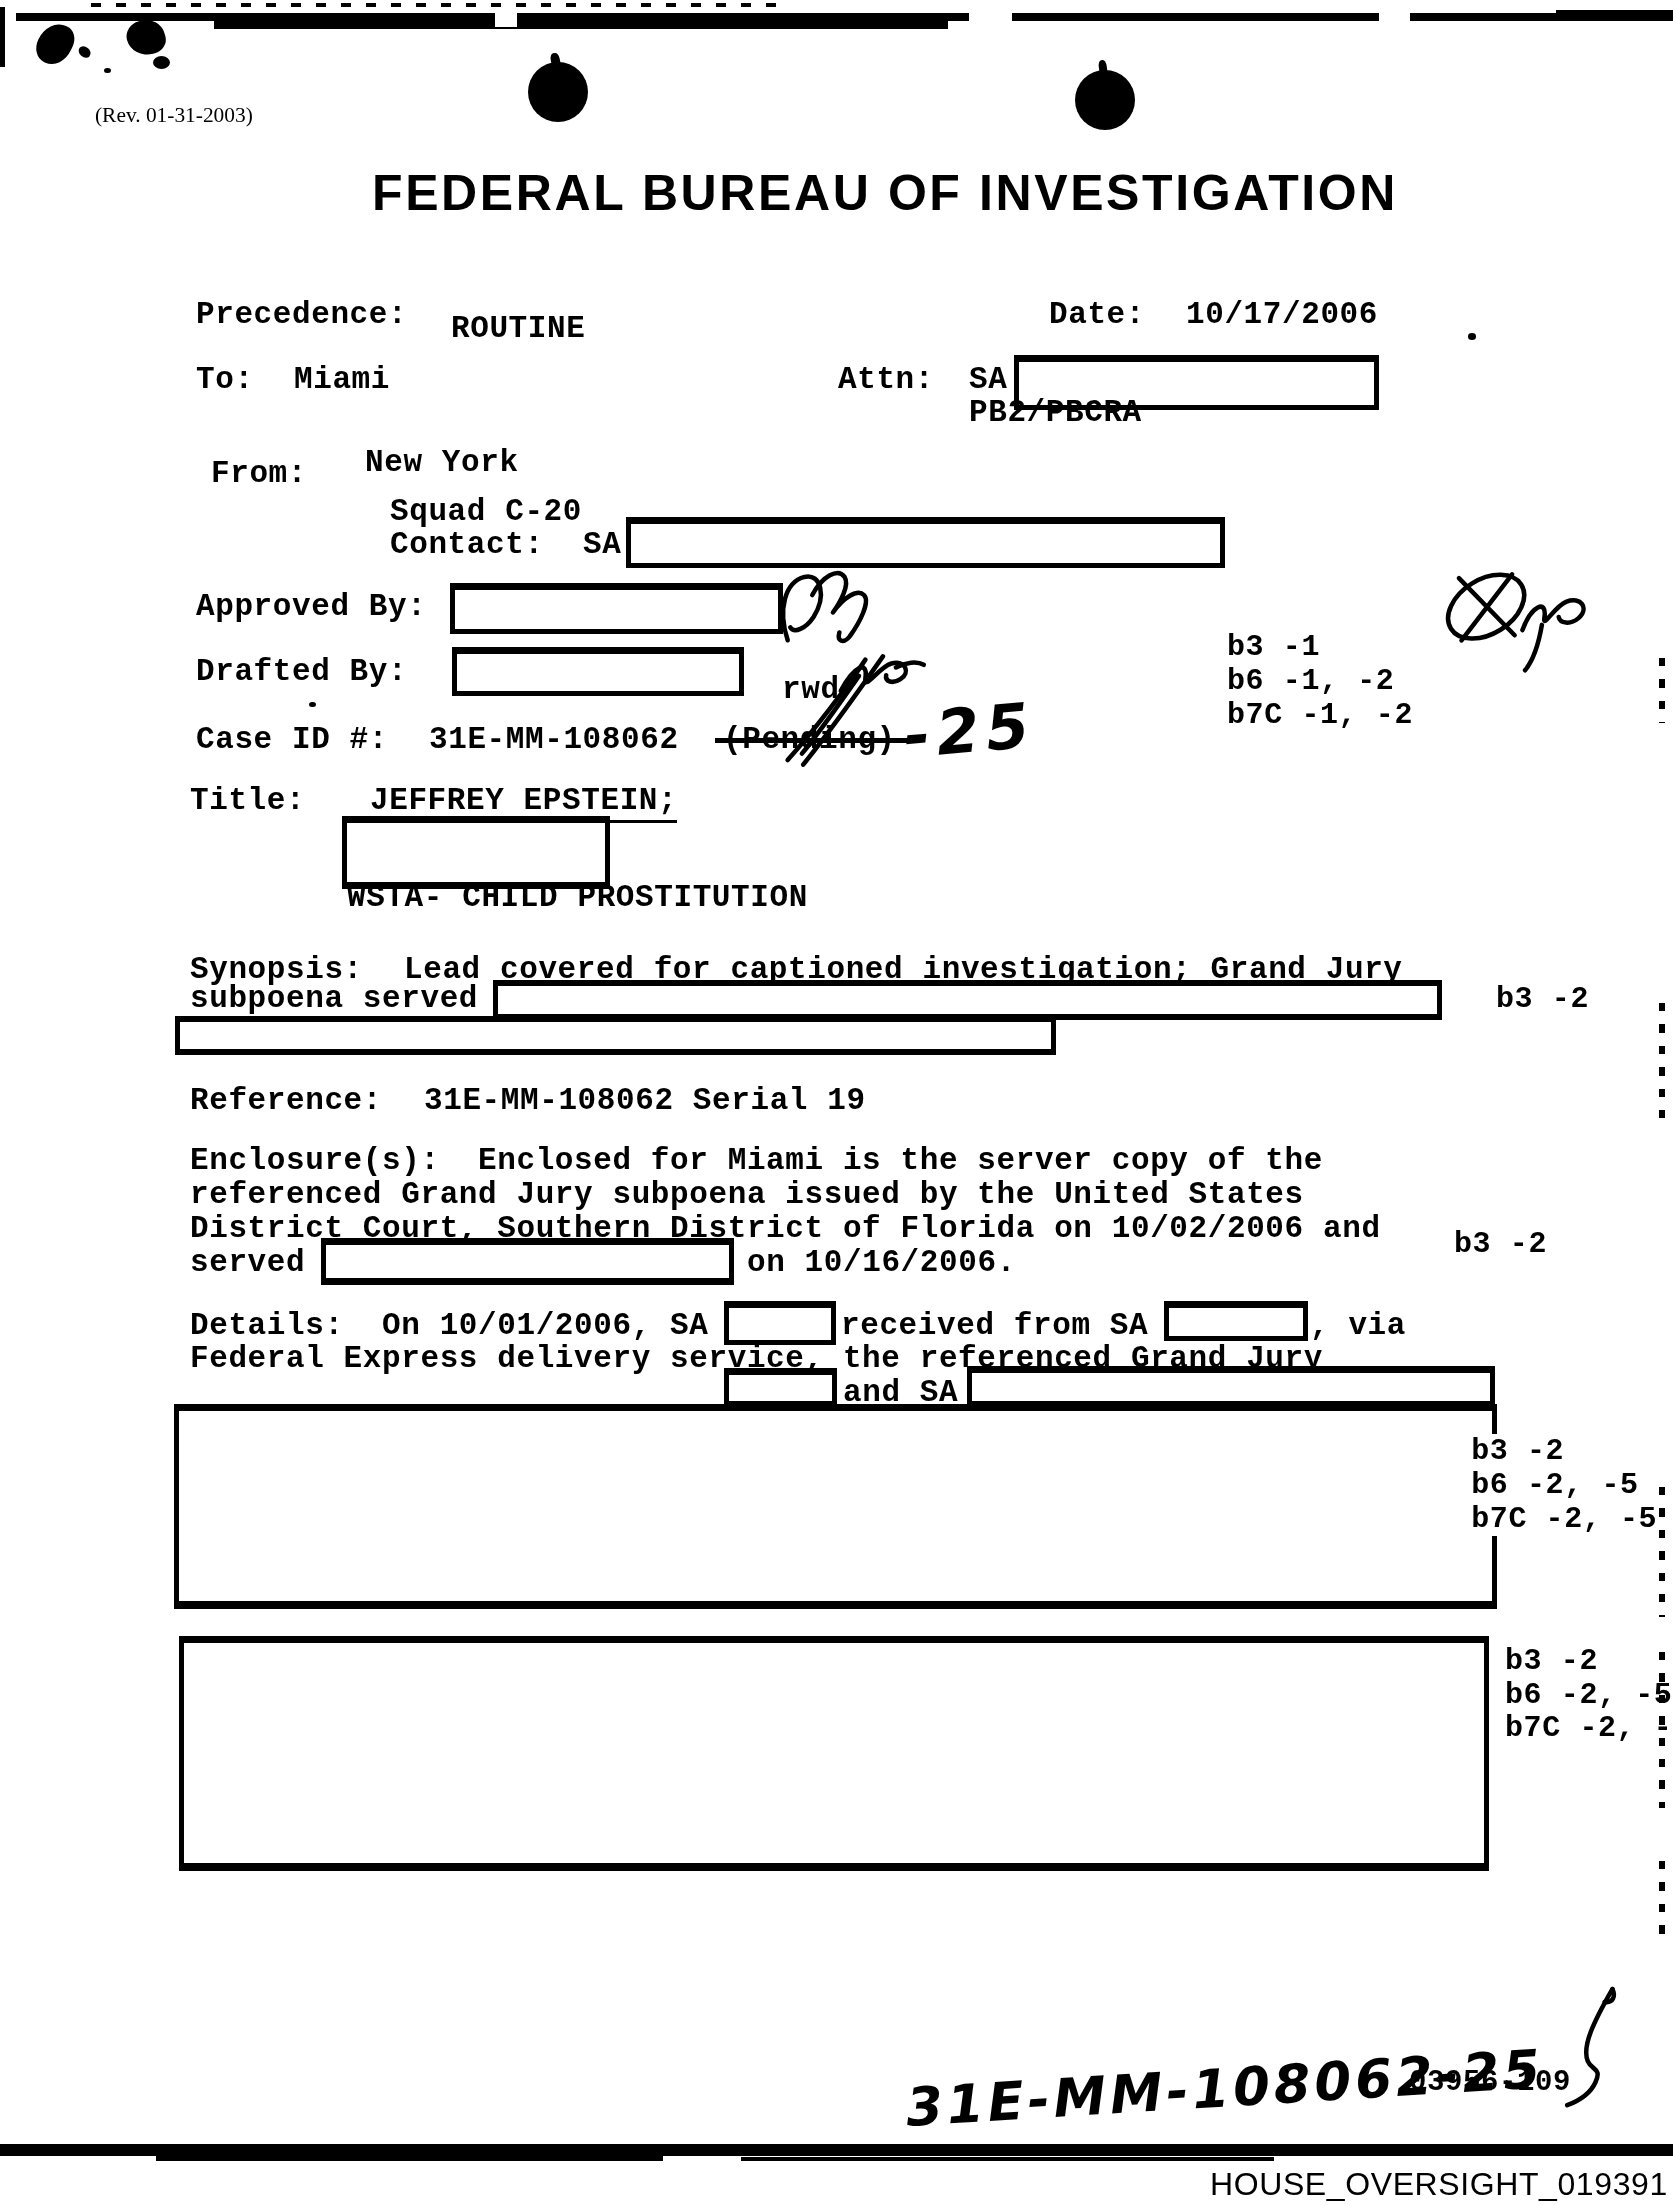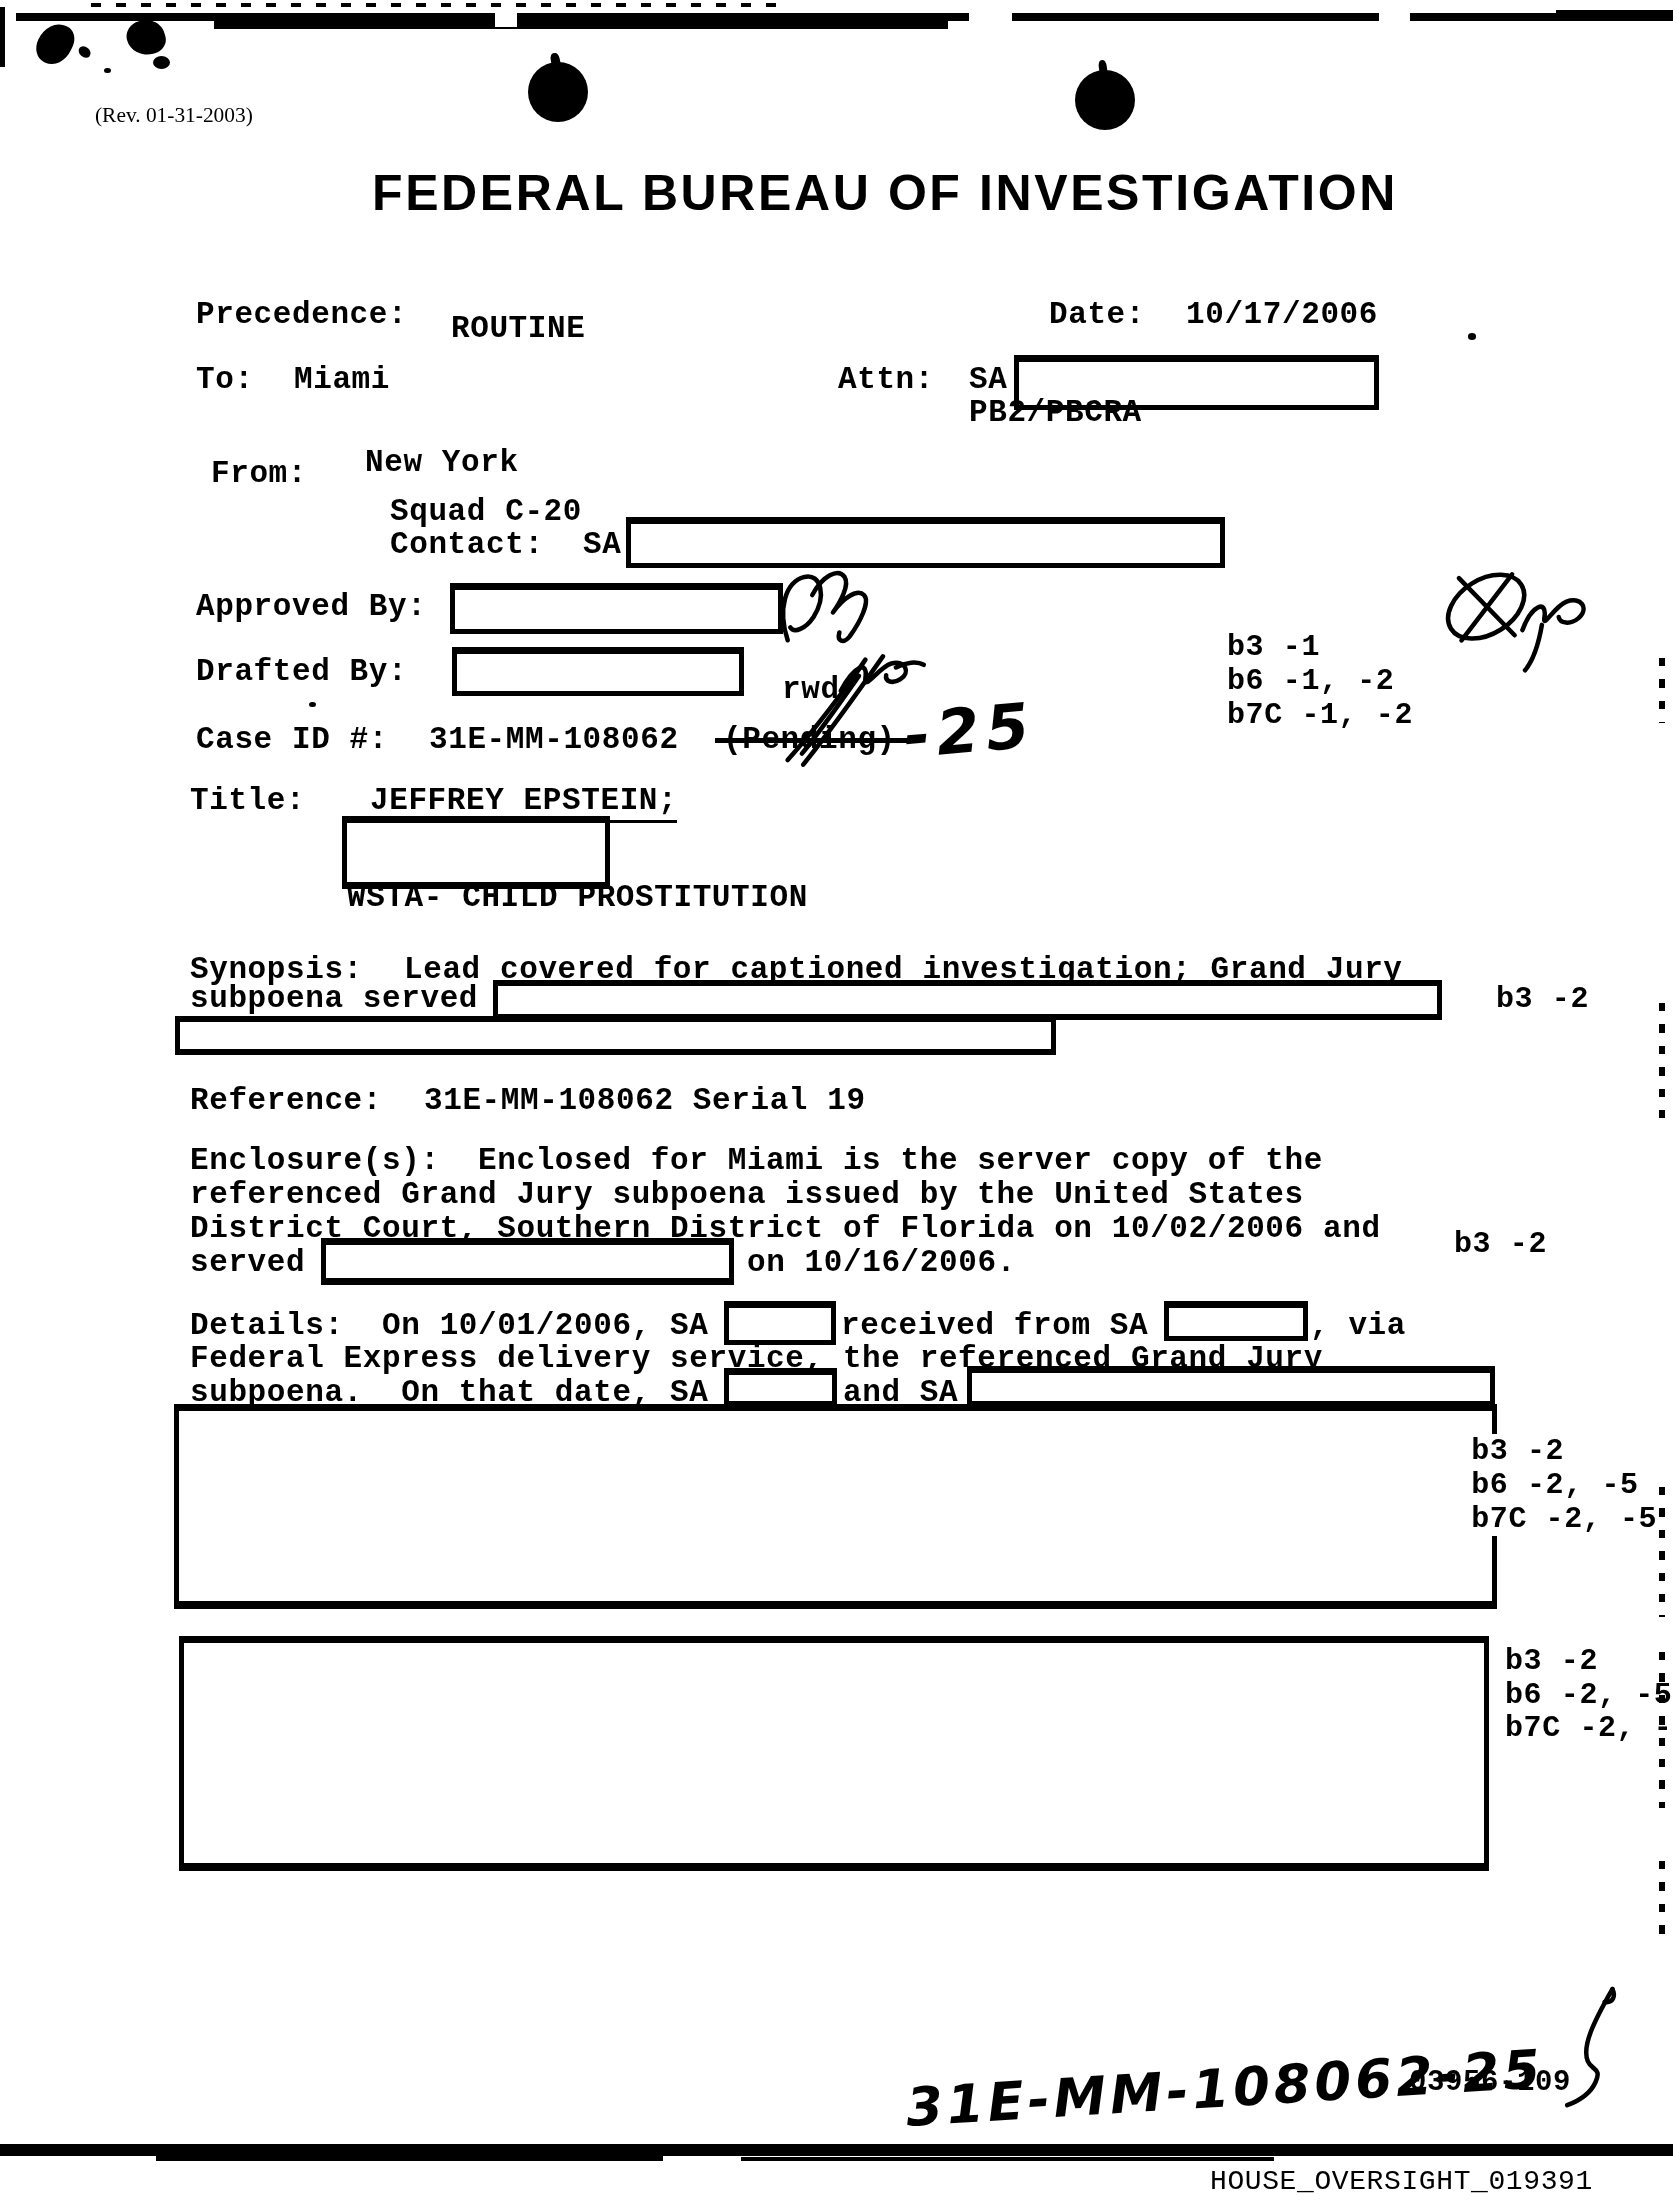--- a/index.html
+++ b/index.html
@@ -31,22 +31,22 @@
     font-family:"Liberation Serif","DejaVu Serif",serif;
     font-size:21.4px; white-space:pre;
   }
   .hand {
     position:absolute;
     font-family:"DejaVu Sans",sans-serif; font-style:italic; font-weight:700;
     white-space:pre; color:#000;
   }
   .bates {
     position:absolute;
-    font-family:Liberation Mono, monospace;
-    font-size:28px; letter-spacing:0.6px; white-space:pre;
+    font-family:Liberation Sans, sans-serif;
+    font-size:32px; letter-spacing:0.6px; white-space:pre;
   }
   .bar { position:absolute; background:#000; }
   .gap { position:absolute; background:#fff; }
   .dot { position:absolute; background:#000; border-radius:50%; }
   .blob { position:absolute; background:#000; }
   .vdash {
     position:absolute; width:5.8px;
     background:repeating-linear-gradient(to bottom,#000 0 8.4px,transparent 8.4px 21.4px);
   }
   .hspeckle {
@@ -169,21 +169,20 @@
   <div class="redact" style="left:321px;top:1238px;width:413px;height:47px;border-top-width:7.1px;border-bottom-width:7.1px;"></div>
   <div class="tw" style="left:747px;top:1246px;">on 10/16/2006.</div>
   <div class="tw tw-small" style="left:1454px;top:1227px;">b3 -2</div>
 
   <div class="tw" style="left:190px;top:1309px;">Details:  On 10/01/2006, SA</div>
   <div class="redact" style="left:724px;top:1301px;width:112px;height:44px;border-top-width:7.8px;"></div>
   <div class="tw" style="left:841px;top:1309px;">received from SA</div>
   <div class="redact" style="left:1164px;top:1301px;width:144px;height:40px;border-top-width:7.8px;"></div>
   <div class="tw" style="left:1310px;top:1309px;">, via</div>
   <div class="tw" style="left:190px;top:1342px;">Federal Express delivery service, the referenced Grand Jury</div>
-  <div class="tw" style="left:190px;top:1376px;">subpoena.  On that date, SA</div>
   <div class="redact" style="left:724px;top:1368px;width:113px;height:38px;border-top-width:7.1px;"></div>
   <div class="tw" style="left:843px;top:1376px;">and SA</div>
   <div class="redact" style="left:967px;top:1366px;width:528px;height:40px;border-top-width:7.8px;"></div>
 
   <div class="redact redact-heavy" style="left:174px;top:1404px;width:1323px;height:205px;"></div>
   <div class="tw tw-small codes-over-border" style="left:1466px;top:1434px;">b3 -2</div>
   <div class="tw tw-small codes-over-border" style="left:1466px;top:1468px;">b6 -2, -5</div>
   <div class="tw tw-small codes-over-border" style="left:1466px;top:1502px;">b7C -2, -5</div>
 
   <div class="redact redact-heavy" style="left:179px;top:1636px;width:1310px;height:235px;"></div>

